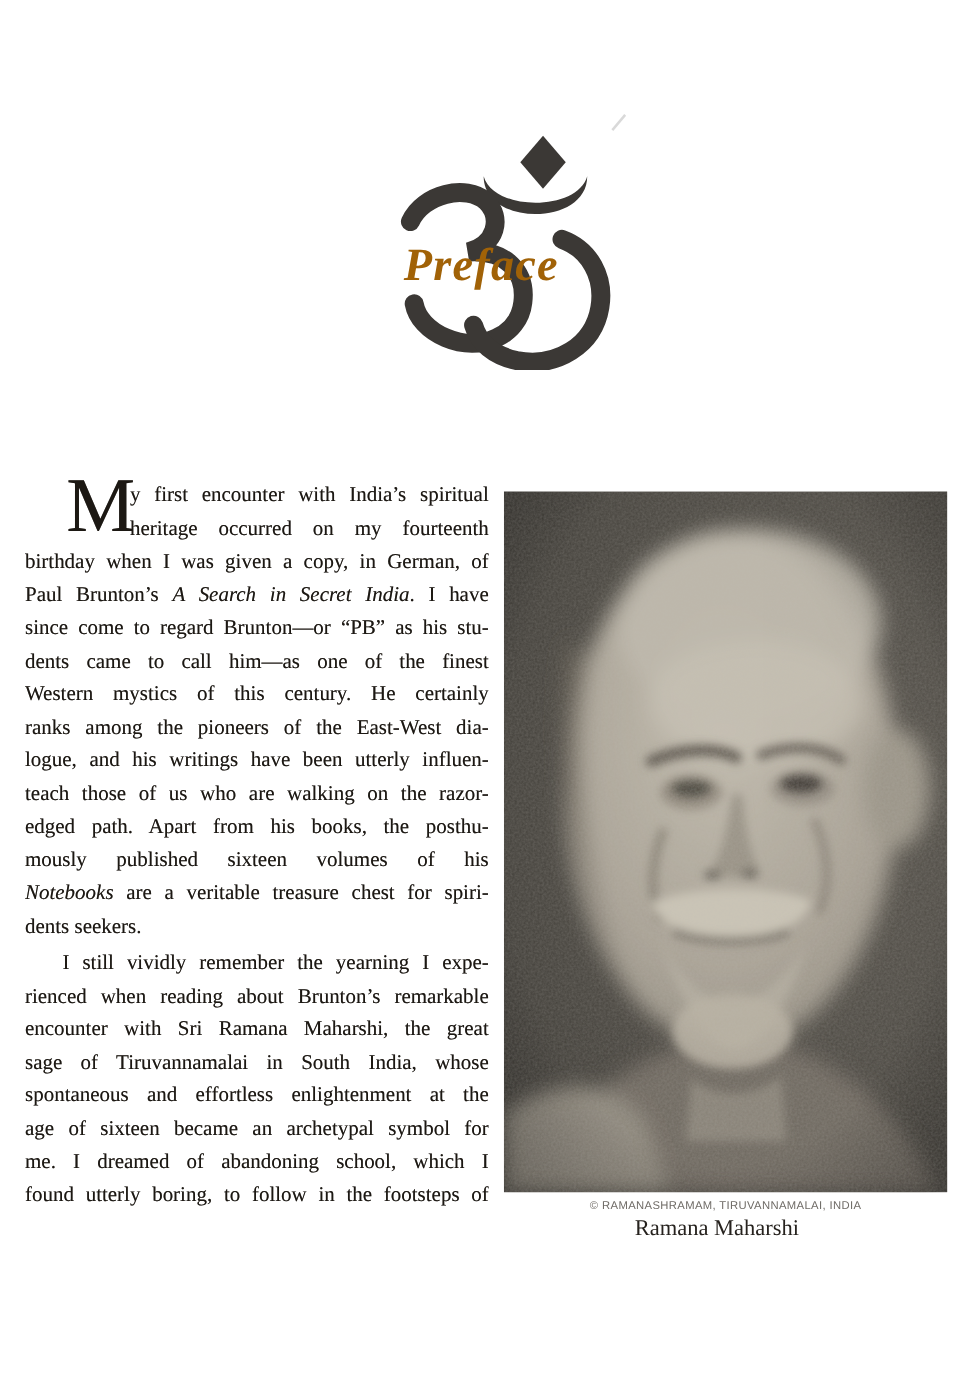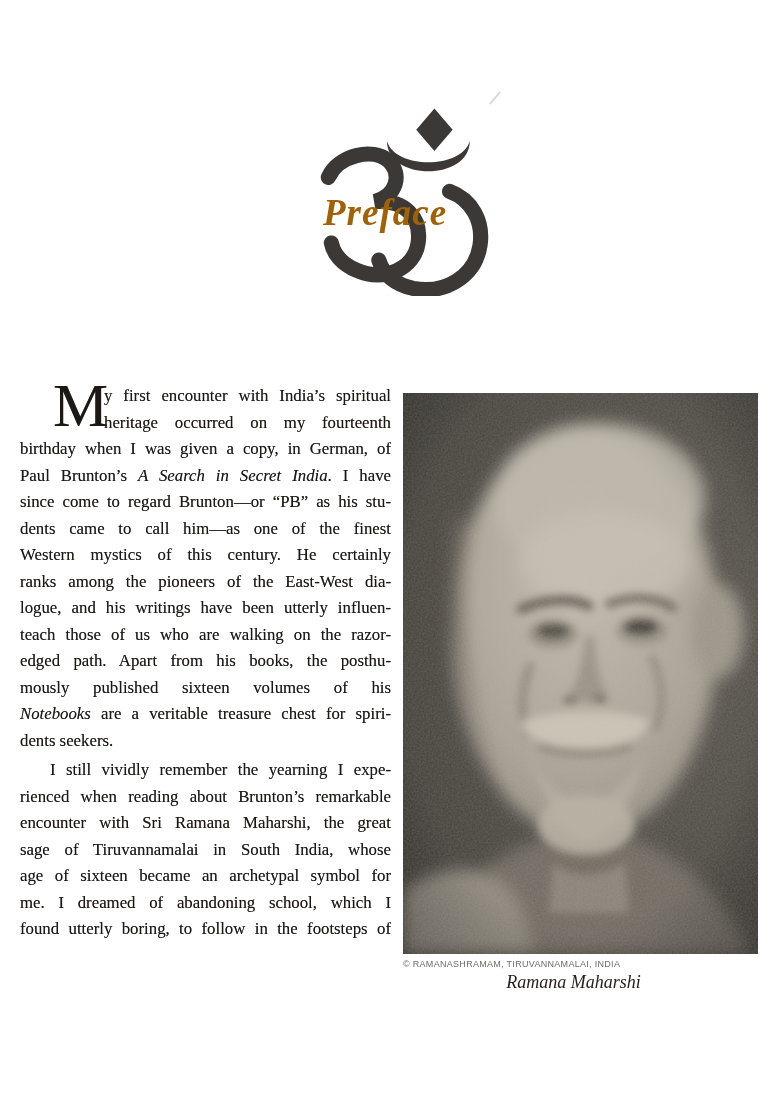--- a/index.html
+++ b/index.html
@@ -47,29 +47,29 @@
   }
 
   
   .photo {
     position:absolute; left:403px; top:393px; width:355px; height:561px;
     overflow:hidden;
   }
   .photo svg { display:block; width:355px; height:561px; }
   .photo-credit {
     position:absolute; left:403px; top:959px; width:355px;
-    text-align:left;
+    text-align:center;
     font-family:"Liberation Sans", sans-serif;
     font-size:9px; letter-spacing:0.3px;
     color:#6f6b66;
   }
   .photo-caption {
     position:absolute; left:403px; top:972px; width:341px;
     text-align:center;
-    font-style:italic; font-size:18px;
+    font-size:18px;
     color:#26221e;
   }
 
   
   .scan-artifact {
     position:absolute; left:494px; top:90px;
     width:2px; height:16px;
     background:#c9c9c9; opacity:0.7;
     transform:rotate(40deg);
   }
@@ -110,20 +110,21 @@
         <div class="line"><span>edged path. Apart from his books, the posthu-</span></div>
         <div class="line"><span>mously published sixteen volumes of his</span></div>
         <div class="line"><em>Notebooks</em><span> are a veritable treasure chest for spiri-</span></div>
         <div class="line no-just"><span>dents seekers.</span></div>
       </div>
     <div class="para2">
         <div class="line indent"><span>I still vividly remember the yearning I expe-</span></div>
         <div class="line"><span>rienced when reading about Brunton’s remarkable</span></div>
         <div class="line"><span>encounter with Sri Ramana Maharshi, the great</span></div>
         <div class="line"><span>sage of Tiruvannamalai in South India, whose</span></div>
+        <div class="line"><span>spontaneous and effortless enlightenment at the</span></div>
         <div class="line"><span>age of sixteen became an archetypal symbol for</span></div>
         <div class="line"><span>me. I dreamed of abandoning school, which I</span></div>
         <div class="line"><span>found utterly boring, to follow in the footsteps of</span></div>
       </div>
   </div>
 
   <div class="photo">
     <svg viewBox="0 0 355 561" preserveAspectRatio="none" aria-hidden="true">
       <defs>
         <radialGradient id="bgG" cx="0.72" cy="0.42" r="1.15">

